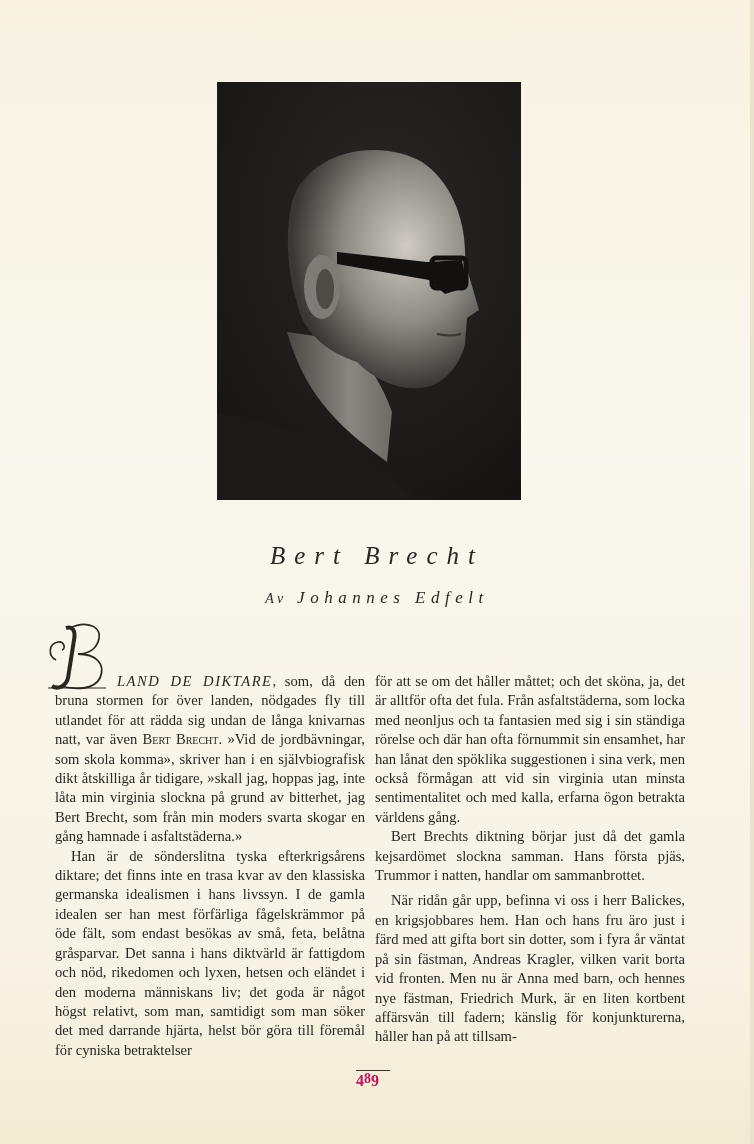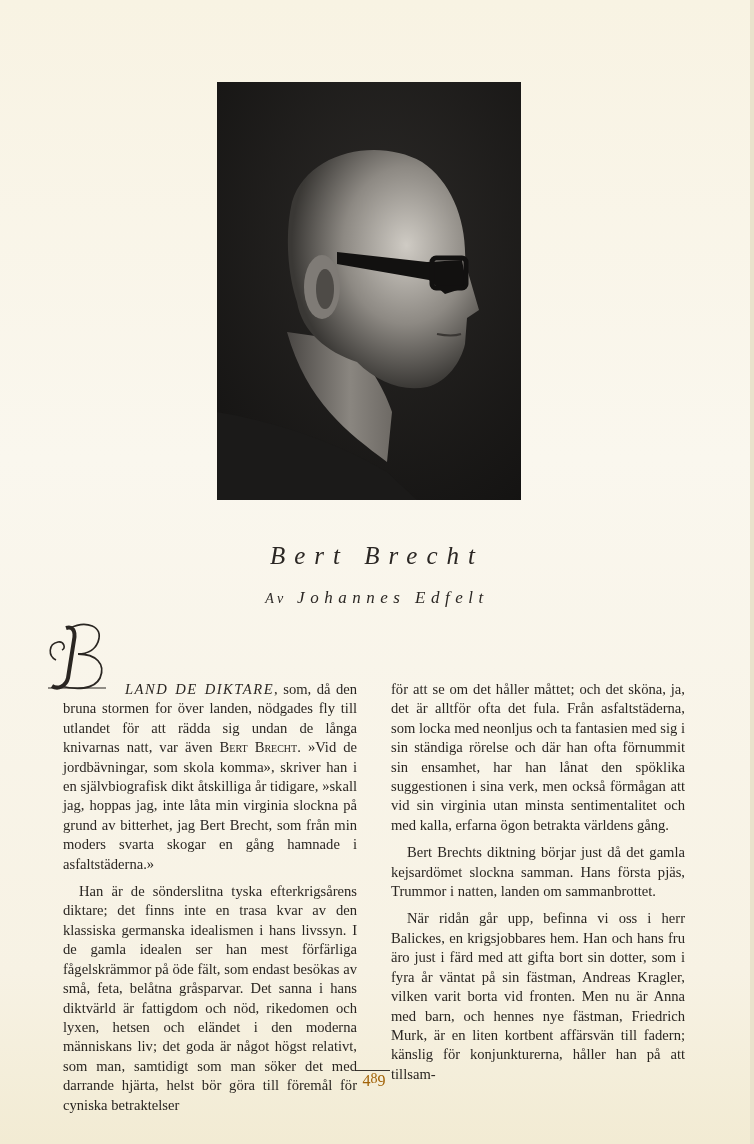--- a/index.html
+++ b/index.html
@@ -32,36 +32,36 @@
     position: absolute; left: 0; width: 754px; top: 588px;
     text-align: center; font-style: italic; font-size: 17px;
     letter-spacing: 5.5px; color: #2b2724;
   }
   .byline .av { font-size: 14px; letter-spacing: 4px; }
   .col {
     position: absolute; width: 310px;
     font-size: 14.6px; line-height: 19.4px; text-align: justify;
     color: #2a2622;
   }
-  .col p { margin: 8px; }
+  .col p { margin: 0; }
   .col p.indent { text-indent: 16px; }
   .col-left { left: 55px; top: 672px; }
-  .col-right { left: 383px; top: 672px; }
+  .col-right { left: 375px; top: 672px; }
   .dropcap {
     position: absolute; left: 46px; top: 620px; width: 64px; height: 72px;
   }
   .lead-caps { font-style: italic; letter-spacing: 1.5px; }
   .smallcaps { font-variant: small-caps; }
   .first-line { padding-left: 62px; display: inline; }
   .folio-rule {
     position: absolute; left: 356px; top: 1070px; width: 34px; height: 1px; background: #3a3530;
   }
   .folio {
     position: absolute; left: 356px; top: 1072px; width: 36px;
-    text-align: center; font-size: 16px; color: #a16207;
+    font-size: 16px; color: #be185d; font-weight: bold;
   }
   .folio .sup { position: relative; top: -3px; font-size: 14px; }
   .em { }
 </style>
 </head>
 <body>
 
 <div class="page"></div>
 <div class="edge-right"></div>
 
@@ -116,18 +116,18 @@
   </svg>
 </div>
 
 <div class="col col-left">
   <p><span class="first-line"></span><span class="lead-caps">LAND DE DIKTARE</span><span>, som, då den bruna stormen for över landen, nödgades fly till utlandet för att rädda sig undan de långa knivarnas natt, var även </span><span class="smallcaps">Bert Brecht</span><span>. »Vid de jordbävningar, som skola komma», skriver han i en självbiografisk dikt åtskilliga år tidigare, »skall jag, hoppas jag, inte låta min virginia slockna på grund av bitterhet, jag Bert Brecht, som från min moders svarta skogar en gång hamnade i asfaltstäderna.»</span></p>
   <p class="indent">Han är de sönderslitna tyska efterkrigsårens diktare; det finns inte en trasa kvar av den klassiska germanska idealismen i hans livssyn. I de gamla idealen ser han mest förfärliga fågelskrämmor på öde fält, som endast besökas av små, feta, belåtna gråsparvar. Det sanna i hans diktvärld är fattigdom och nöd, rikedomen och lyxen, hetsen och eländet i den moderna människans liv; det goda är något högst relativt, som man, samtidigt som man söker det med darrande hjärta, helst bör göra till föremål för cyniska betraktelser</p>
 </div>
 
 <div class="col col-right">
   <p>för att se om det håller måttet; och det sköna, ja, det är alltför ofta det fula. Från asfaltstäderna, som locka med neonljus och ta fantasien med sig i sin ständiga rörelse och där han ofta förnummit sin ensamhet, har han lånat den spöklika suggestionen i sina verk, men också förmågan att vid sin virginia utan minsta sentimentalitet och med kalla, erfarna ögon betrakta världens gång.</p>
-  <p class="indent"><span>Bert Brechts diktning börjar just då det gamla kejsardömet slockna samman. Hans första pjäs, </span><span class="em">Trummor i natten</span><span>, landen om sammanbrottet.</span></p>
+  <p class="indent"><span>Bert Brechts diktning börjar just då det gamla kejsardömet slockna samman. Hans första pjäs, </span><span class="em">Trummor i natten</span><span>, handlar om sammanbrottet.</span></p>
   <p class="indent" style="margin-top:6px">När ridån går upp, befinna vi oss i herr Balickes, en krigsjobbares hem. Han och hans fru äro just i färd med att gifta bort sin dotter, som i fyra år väntat på sin fästman, Andreas Kragler, vilken varit borta vid fronten. Men nu är Anna med barn, och hennes nye fästman, Friedrich Murk, är en liten kortbent affärsvän till fadern; känslig för konjunkturerna, håller han på att tillsam-</p>
 </div>
 
 <div class="folio-rule"></div>
 <div class="folio"><span>4</span><span class="sup">8</span><span>9</span></div>
 
 </body></html>

